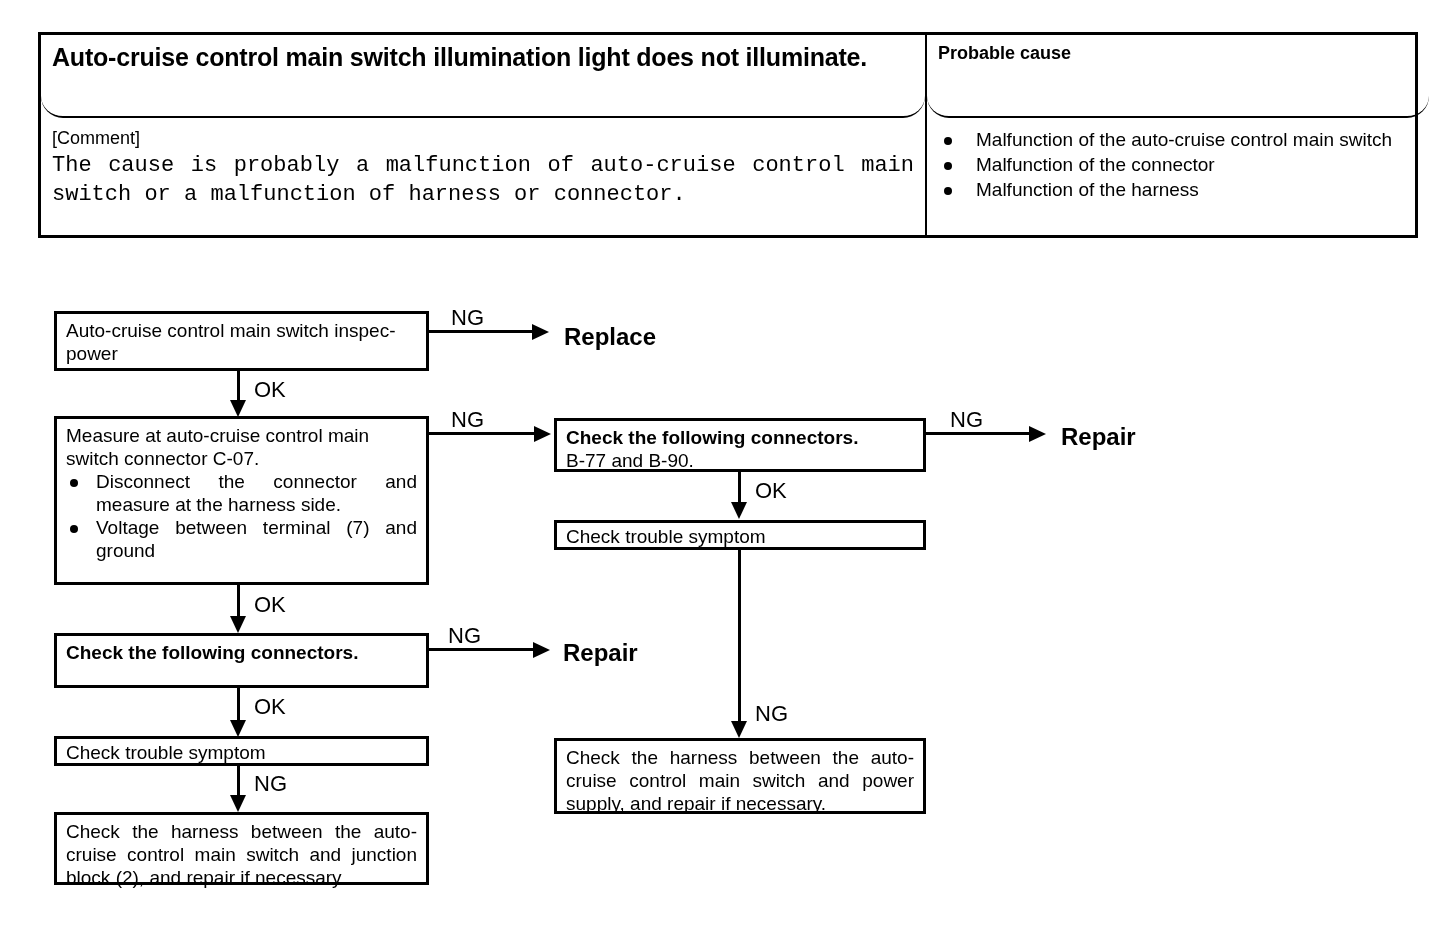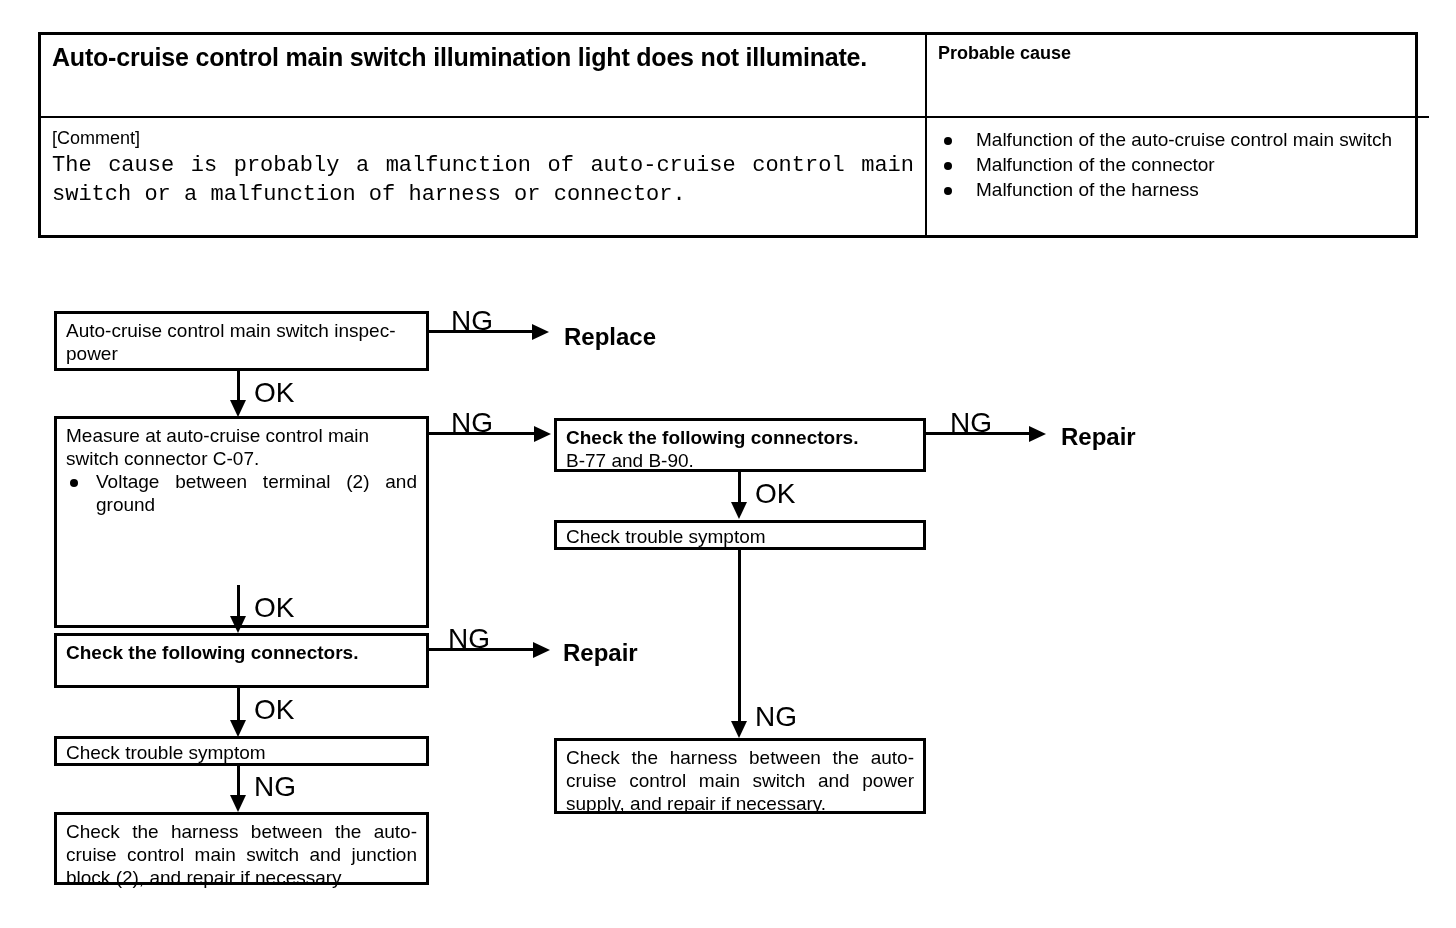--- a/index.html
+++ b/index.html
@@ -40,20 +40,21 @@
     display: flex;
     flex-direction: column;
   }
   .tbl-head-cell {
     height: 83px;
     box-sizing: border-box;
     border-bottom: 2px solid #000;
     padding: 8px 11px 0 11px;
     display: flex;
     align-items: flex-start;
+    border-radius: 22px;
   }
   .tbl-body-cell {
     flex: 1;
     padding: 9px 23px 0 11px;
     box-sizing: border-box;
   }
   .head-title {
     font-size: 25px;
     font-weight: bold;
     line-height: 1.14;
@@ -153,21 +154,21 @@
   .node ul li.nob::before { display: none; }
 
   .term {
     position: absolute;
     font-size: 24px;
     font-weight: bold;
     white-space: nowrap;
   }
   .edge-label {
     position: absolute;
-    font-size: 28px;
+    font-size: 22px;
     white-space: nowrap;
   }
 
   
   .hline {
     position: absolute;
     height: 3px;
     background: #000;
   }
   .vline {
@@ -228,25 +229,26 @@
 
   <div class="hline" style="left:413px; top:330px; width:115px;"></div>
   <div class="arrow-r" style="left:516px; top:324px;"></div>
   <div class="edge-label" style="left:435px; top:305px;">NG</div>
   <div class="term" style="left:548px; top:323px;">Replace</div>
 
   <div class="vline" style="left:221px; top:371px; height:36px;"></div>
   <div class="arrow-d" style="left:214px; top:400px;"></div>
   <div class="edge-label" style="left:238px; top:377px;">OK</div>
 
-  <div class="node" style="left:38px; top:416px; width:375px; height:212px;">
+  <div class="node" style="left:38px; top:416px; width:375px; height:169px;">
     <div class="line">Measure at auto-cruise control main</div>
     <div class="line">switch connector C-07.</div>
     <ul>
-      <li>Voltage between terminal (2) and ground</li>
+      <li>Disconnect the connector and measure at the harness side.</li>
+      <li>Voltage between terminal (7) and ground</li>
     </ul>
   </div>
 
   <div class="hline" style="left:413px; top:432px; width:110px;"></div>
   <div class="arrow-r" style="left:518px; top:426px;"></div>
   <div class="edge-label" style="left:435px; top:407px;">NG</div>
 
   <div class="vline" style="left:221px; top:585px; height:37px;"></div>
   <div class="arrow-d" style="left:214px; top:616px;"></div>
   <div class="edge-label" style="left:238px; top:592px;">OK</div>

